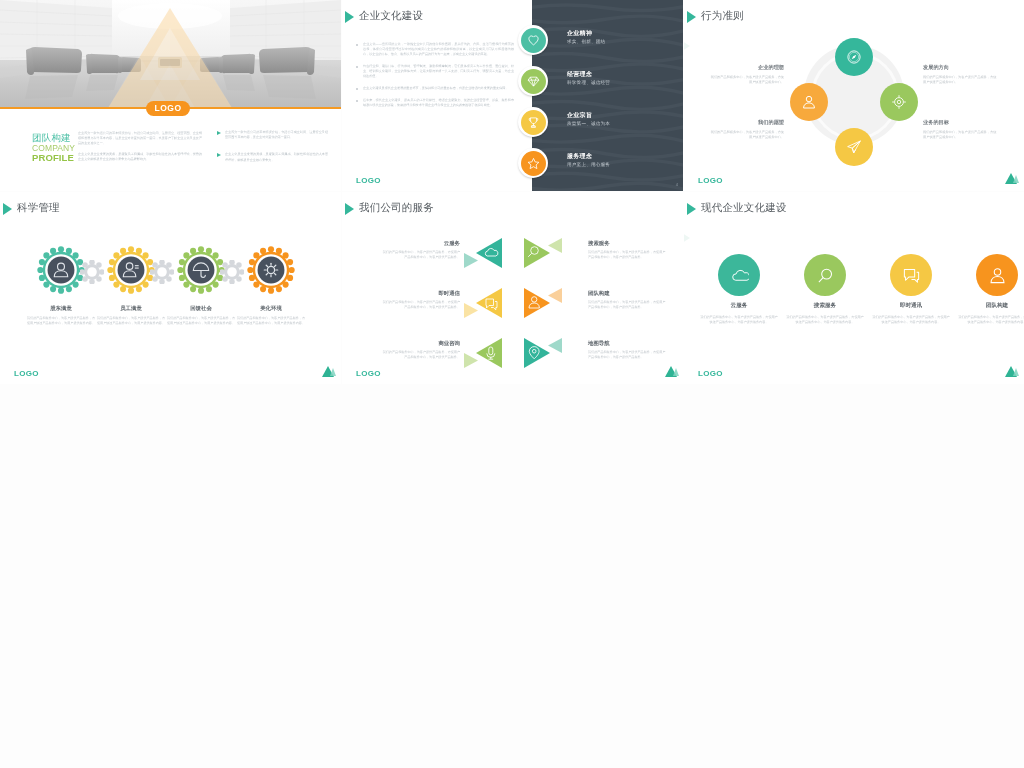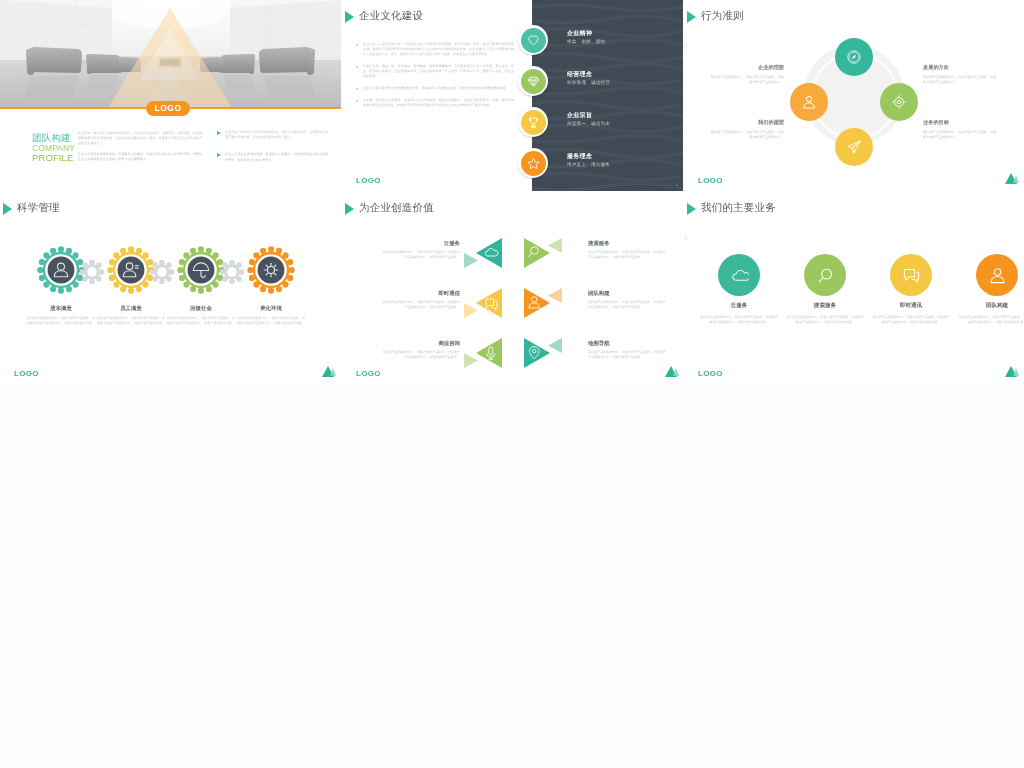--- a/index.html
+++ b/index.html
@@ -16,21 +16,21 @@
   .ghost-arrow{position:absolute;left:-10px;top:36px;width:0;height:0;border-left:16px solid #eef7f4;border-top:10px solid transparent;border-bottom:10px solid transparent;}
 
   
   #sl1 .photo{position:absolute;left:0;top:0;width:341px;height:108px;overflow:hidden;
      background:linear-gradient(180deg,#f4f4f4 0%,#ececec 45%,#dcdcdc 52%,#cfcfcf 72%,#c4c4c4 100%);}
   #sl1 .orangebar{position:absolute;left:0;top:107px;width:341px;height:2.4px;background:#f59a23;}
   #sl1 .logobadge{position:absolute;left:146px;top:101px;width:44px;height:15px;border-radius:8px;background:#f7941e;
      color:#fff;font-size:8.5px;font-weight:bold;text-align:center;line-height:15px;letter-spacing:.5px;}
   #sl1 .t-cn{position:absolute;left:32px;top:132px;font-size:9.5px;color:#4cc0a6;letter-spacing:.2px;line-height:11px;}
   #sl1 .t-en1{position:absolute;left:32px;top:143px;font-size:8.5px;color:#a8cc6c;letter-spacing:.1px;line-height:10px;}
-  #sl1 .t-en2{position:absolute;left:32px;top:152px;font-size:9.5px;color:#95c447;letter-spacing:.1px;line-height:11px;}
+  #sl1 .t-en2{position:absolute;left:32px;top:152px;font-size:9.5px;color:#95c447;letter-spacing:.1px;line-height:11px;font-weight:bold;}
   #sl1 .col-l{position:absolute;left:78px;top:131px;width:124px;}
   #sl1 .col-r{position:absolute;left:216px;top:130px;width:112px;}
   #sl1 .para{font-size:3.1px;line-height:5.2px;color:#b4bcc2;text-align:justify;margin-bottom:5px;}
   #sl1 .bl{position:relative;padding-left:9px;margin-bottom:12px;}
   #sl1 .bl:before{content:"";position:absolute;left:1px;top:1px;width:0;height:0;
      border-left:4px solid #3cb79a;border-top:2.5px solid transparent;border-bottom:2.5px solid transparent;}
 
   
   #sl2 .dark{position:absolute;left:190px;top:0;width:151px;height:191px;background:#3f4a54;overflow:hidden;}
   #sl2 ul.body{position:absolute;left:12px;top:42px;width:160px;margin:0;padding:0;list-style:none;}
@@ -417,21 +417,21 @@
 
   <div class="s-logo">LOGO</div>
   <svg class="s-corner" viewBox="0 0 14 13">
     <path d="M6 0 L12 11 L0 11 Z" fill="#2fb394"></path>
         <path d="M11 2 L14 10 L8 10 Z" fill="#7fd3c0" opacity=".85"></path>
   </svg>
 </div>
 
 <div class="slide" id="sl5" style="left:342px;top:192px;width:342px;height:192px;">
   <div class="s-arrow"></div>
-  <div class="s-title">为企业创造价值</div>
+  <div class="s-title">我们公司的服务</div>
 
   <svg style="position:absolute;left:122px;top:46px;width:38px;height:30px;" viewBox="0 0 38 30">
     <path d="M0 15 L0 30 L14 22.5 Z" fill="#9fd9ca"></path>
     <path d="M38 0 L38 30 L12 15 Z" fill="#33b49a"></path>
     <g fill="none" stroke="#fff" stroke-width=".85">
       <path d="M23.2 18 a2.5 2.5 0 0 1 0.4 -4.9 a3.4 3.4 0 0 1 6.4 -0.7 a2.6 2.6 0 0 1 1.9 5.6 Z"></path>
     </g>
   </svg>
   <svg style="position:absolute;left:182px;top:46px;width:38px;height:30px;" viewBox="0 0 38 30">
     <path d="M38 0 L38 15 L24 7.5 Z" fill="#cfe4ac"></path>
@@ -492,21 +492,21 @@
   <div class="s-logo">LOGO</div>
   <svg class="s-corner" viewBox="0 0 14 13">
     <path d="M6 0 L12 11 L0 11 Z" fill="#2fb394"></path>
         <path d="M11 2 L14 10 L8 10 Z" fill="#7fd3c0" opacity=".85"></path>
   </svg>
 </div>
 
 <div class="slide" id="sl6" style="left:684px;top:192px;width:340px;height:192px;">
   <div class="ghost-arrow"></div>
   <div class="s-arrow"></div>
-  <div class="s-title">我们的主要业务</div>
+  <div class="s-title">现代企业文化建设</div>
 
   <div class="cr" style="left:34px;background:#3cb79a;">
     <svg width="19" height="19" viewBox="0 0 24 24" fill="none" stroke="#fff" stroke-width="1.2">
       <path d="M7.2 18 a4 4 0 0 1 0.5 -8 a5.6 5.6 0 0 1 10.6 -1.2 a4.3 4.3 0 0 1 3.1 9.2 Z"></path>
     </svg>
   </div>
   <div class="cr" style="left:120px;background:#9ac85e;">
     <svg width="19" height="19" viewBox="0 0 24 24" fill="none" stroke="#fff" stroke-width="1.3">
       <circle cx="13.4" cy="10.2" r="6.2"></circle>
           <path d="M8.9 14.8 L3.6 20.3"></path>

